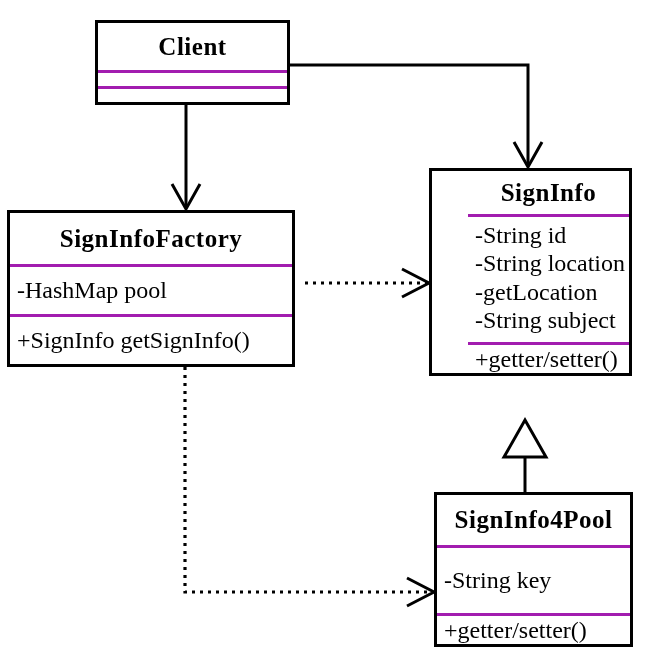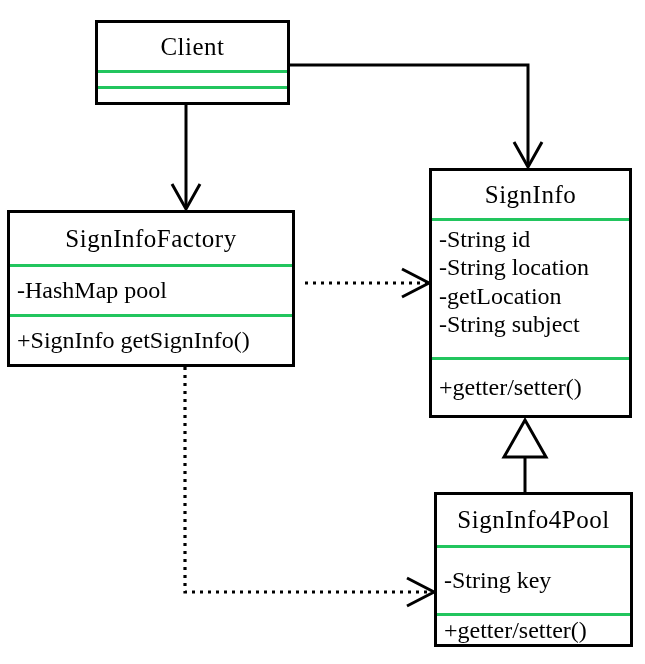--- a/index.html
+++ b/index.html
@@ -24,25 +24,25 @@
     flex-direction: column;
   }
   .uml-compartment {
     box-sizing: border-box;
     background: #ffffff;
     display: flex;
     flex-direction: column;
     justify-content: center;
   }
   .uml-compartment + .uml-compartment {
-    border-top: 3px solid #22c55e;
+    border-top: 3px solid #a21caf;
   }
   .uml-title {
     text-align: center;
-    font-weight: normal;
+    font-weight: bold;
     font-size: 25px;
     letter-spacing: 0.5px;
     color: #000000;
     line-height: 1.1;
   }
   .uml-member {
     text-align: left;
     font-size: 24px;
     color: #000000;
     padding-left: 7px;
@@ -129,21 +129,21 @@
       <div class="uml-title">SignInfoFactory</div>
     </div>
     <div class="uml-compartment" style="height:50px;">
       <div class="uml-member">-HashMap pool</div>
     </div>
     <div class="uml-compartment" style="flex:1;font-family:Liberation Serif, serif;">
       <div class="uml-member">+SignInfo getSignInfo()</div>
     </div>
   </div>
 
-  <div class="uml-class" style="left:429px; top:168px; width:203px; height:250px;">
+  <div class="uml-class" style="left:429px; top:168px; width:203px; height:208px;padding-left:36px;">
     <div class="uml-compartment" style="height:47px;">
       <div class="uml-title">SignInfo</div>
     </div>
     <div class="uml-compartment" style="height:139px; justify-content:flex-start; padding-top:4px;">
       <div class="uml-member">-String id</div>
       <div class="uml-member">-String location</div>
       <div class="uml-member">-getLocation</div>
       <div class="uml-member">-String subject</div>
     </div>
     <div class="uml-compartment" style="flex:1;">

